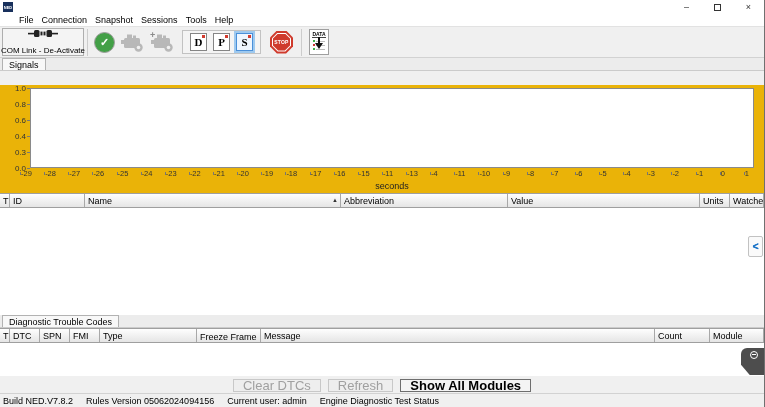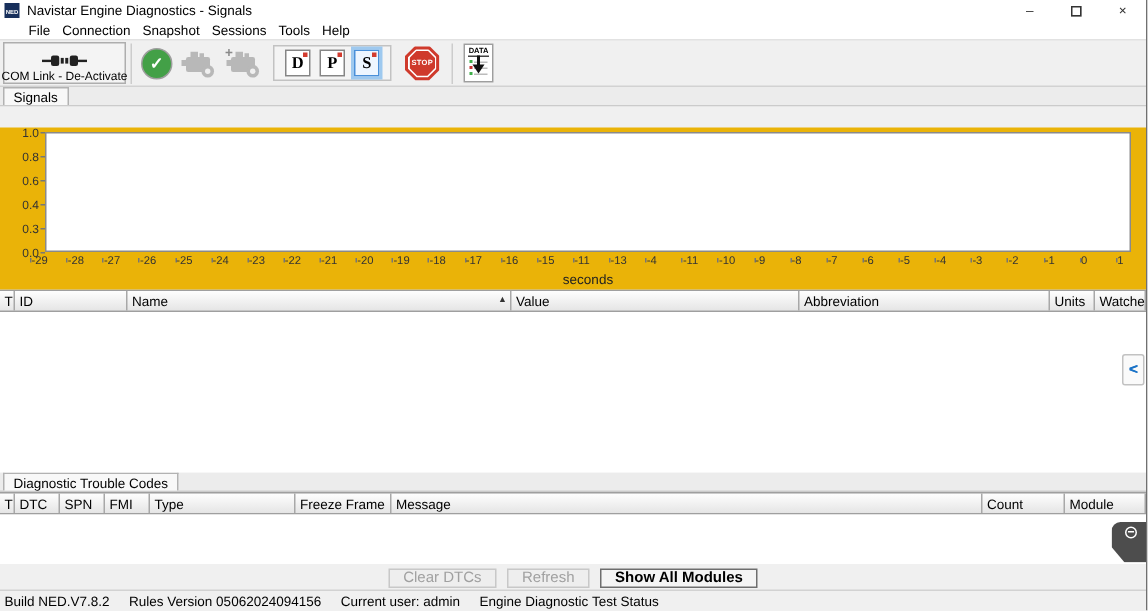--- a/index.html
+++ b/index.html
@@ -20,21 +20,21 @@
   .restore-glyph::after { content:""; position:absolute; left:0; bottom:0; width:5px; height:5px; border:1px solid #333; background:#fff; }
 
   
   .menubar { height:12px; flex:none; background:#fff; display:flex; align-items:center; padding-left:15px; }
   .menu-item { padding:0 4px; white-space:nowrap; }
 
   
   .toolbar { height:32px; flex:none; background:#f0f0f0; border-top:1px solid #e2e2e2;
              border-bottom:1px solid #d2d2d2; box-sizing:border-box; display:flex; align-items:center; padding-left:2px; }
   .comlink { width:82px; height:28px; box-sizing:border-box; border:1px solid #aeaeae; background:#f4f4f4;
-             display:flex; flex-direction:column; align-items:center; justify-content:flex-end; gap:1px; }
+             display:flex; flex-direction:column; align-items:center; justify-content:space-between; gap:1px; }
   .comlink-label { font-size:8px; white-space:nowrap; }
   .tsep { width:1px; height:27px; background:#cccccc; margin:0 3px; flex:none; }
   .icon-check { width:19px; height:19px; border-radius:50%; background:#43a047; border:1px solid #9e9e9e;
                 color:#fff; font-size:11px; font-weight:bold; display:flex; align-items:center; justify-content:center; margin:0 3px; }
   .engine-icon { margin:0 2px; }
   .dps-group { display:flex; align-items:center; gap:6px; border:1px solid #c2c2c2; background:#f4f4f4;
                padding:0 7px; height:24px; box-sizing:border-box; margin:0 4px; }
   .dps-btn { width:17px; height:18px; background:#fff; border:1px solid #858585; position:relative;
              display:flex; align-items:center; justify-content:center;
              font-family:"Liberation Serif", serif; font-weight:bold; font-size:11px; box-sizing:border-box; }
@@ -101,35 +101,34 @@
   .dtc-body { height:33px; flex:none; background:#fff; position:relative; }
   .dark-tab { position:absolute; right:0; top:5px; width:23px; height:27px; background:#4d4d4d;
               border-radius:6px 0 0 0; clip-path:polygon(0 0,100% 0,100% 100%,38% 100%,0 62%); }
   .minus-circle { position:absolute; top:3px; left:9px; width:8px; height:8px; border:1px solid #fff;
                   border-radius:50%; box-sizing:border-box; }
   .minus-circle::after { content:""; position:absolute; left:1px; right:1px; top:2px; height:1px; background:#fff; }
 
   
   .btnrow { height:17px; flex:none; background:#f0f0f0; display:flex; justify-content:center;
             align-items:center; gap:7px; padding-top:1px; box-sizing:border-box; }
-  .btn { height:13px; padding:0 9px; font-size:10px; display:flex; align-items:center; box-sizing:border-box; white-space:nowrap; }
+  .btn { height:13px; padding:0 9px; font-size:13px; display:flex; align-items:center; box-sizing:border-box; white-space:nowrap; }
   .btn.disabled { color:#a0a0a0; background:#eeeeee; border:1px solid #c8c8c8; }
   .btn.enabled { color:#000; background:#f4f4f4; border:1px solid #6e6e6e; font-weight:bold; }
   .statusbar { height:14px; flex:none; background:#f0f0f0; border-top:1px solid #d2d2d2; box-sizing:border-box;
                display:flex; align-items:center; padding-left:3px; gap:13px; }
   .status-item { white-space:nowrap; }
 </style>
 </head>
 <body>
 
 <div class="window">
 
   <div class="titlebar">
     <div class="app-icon">NED</div>
-    <div class="title-text">Navistar Engine Diagnostics - Signals</div>
     <div class="win-controls">
       <div class="win-btn">
         <span>–</span>
       </div>
       <div class="win-btn">
         <span class="restore-glyph"></span>
       </div>
       <div class="win-btn">
         <span>×</span>
       </div>
@@ -386,26 +385,26 @@
       <span class="sort"></span>
     </div>
       <div class="th" style="width: 75px;">
       <span>ID</span>
       <span class="sort"></span>
     </div>
       <div class="th" style="width: 256px;">
       <span>Name</span>
       <span class="sort">▲</span>
     </div>
+      <div class="th" style="width: 167px;">
+      <span>Abbreviation</span>
+      <span class="sort"></span>
+    </div>
       <div class="th" style="width: 192px;">
       <span>Value</span>
-      <span class="sort"></span>
-    </div>
-      <div class="th" style="width: 167px;">
-      <span>Abbreviation</span>
       <span class="sort"></span>
     </div>
       <div class="th" style="width: 30px;">
       <span>Units</span>
       <span class="sort"></span>
     </div>
       <div class="th" style="width: 35px;">
       <span>Watched</span>
       <span class="sort"></span>
     </div>
@@ -433,21 +432,21 @@
     </div>
       <div class="th" style="width: 30px;">
       <span>SPN</span>
     </div>
       <div class="th" style="width: 30px;">
       <span>FMI</span>
     </div>
       <div class="th" style="width: 97px;">
       <span>Type</span>
     </div>
-      <div class="th" style="width: 64px;">
+      <div class="th" style="width: 64px; align-items: center;">
       <span>Freeze Frame</span>
     </div>
       <div class="th" style="width: 394px;">
       <span>Message</span>
     </div>
       <div class="th" style="width: 55px;">
       <span>Count</span>
     </div>
       <div class="th" style="width: 55px;">
       <span>Module</span>

